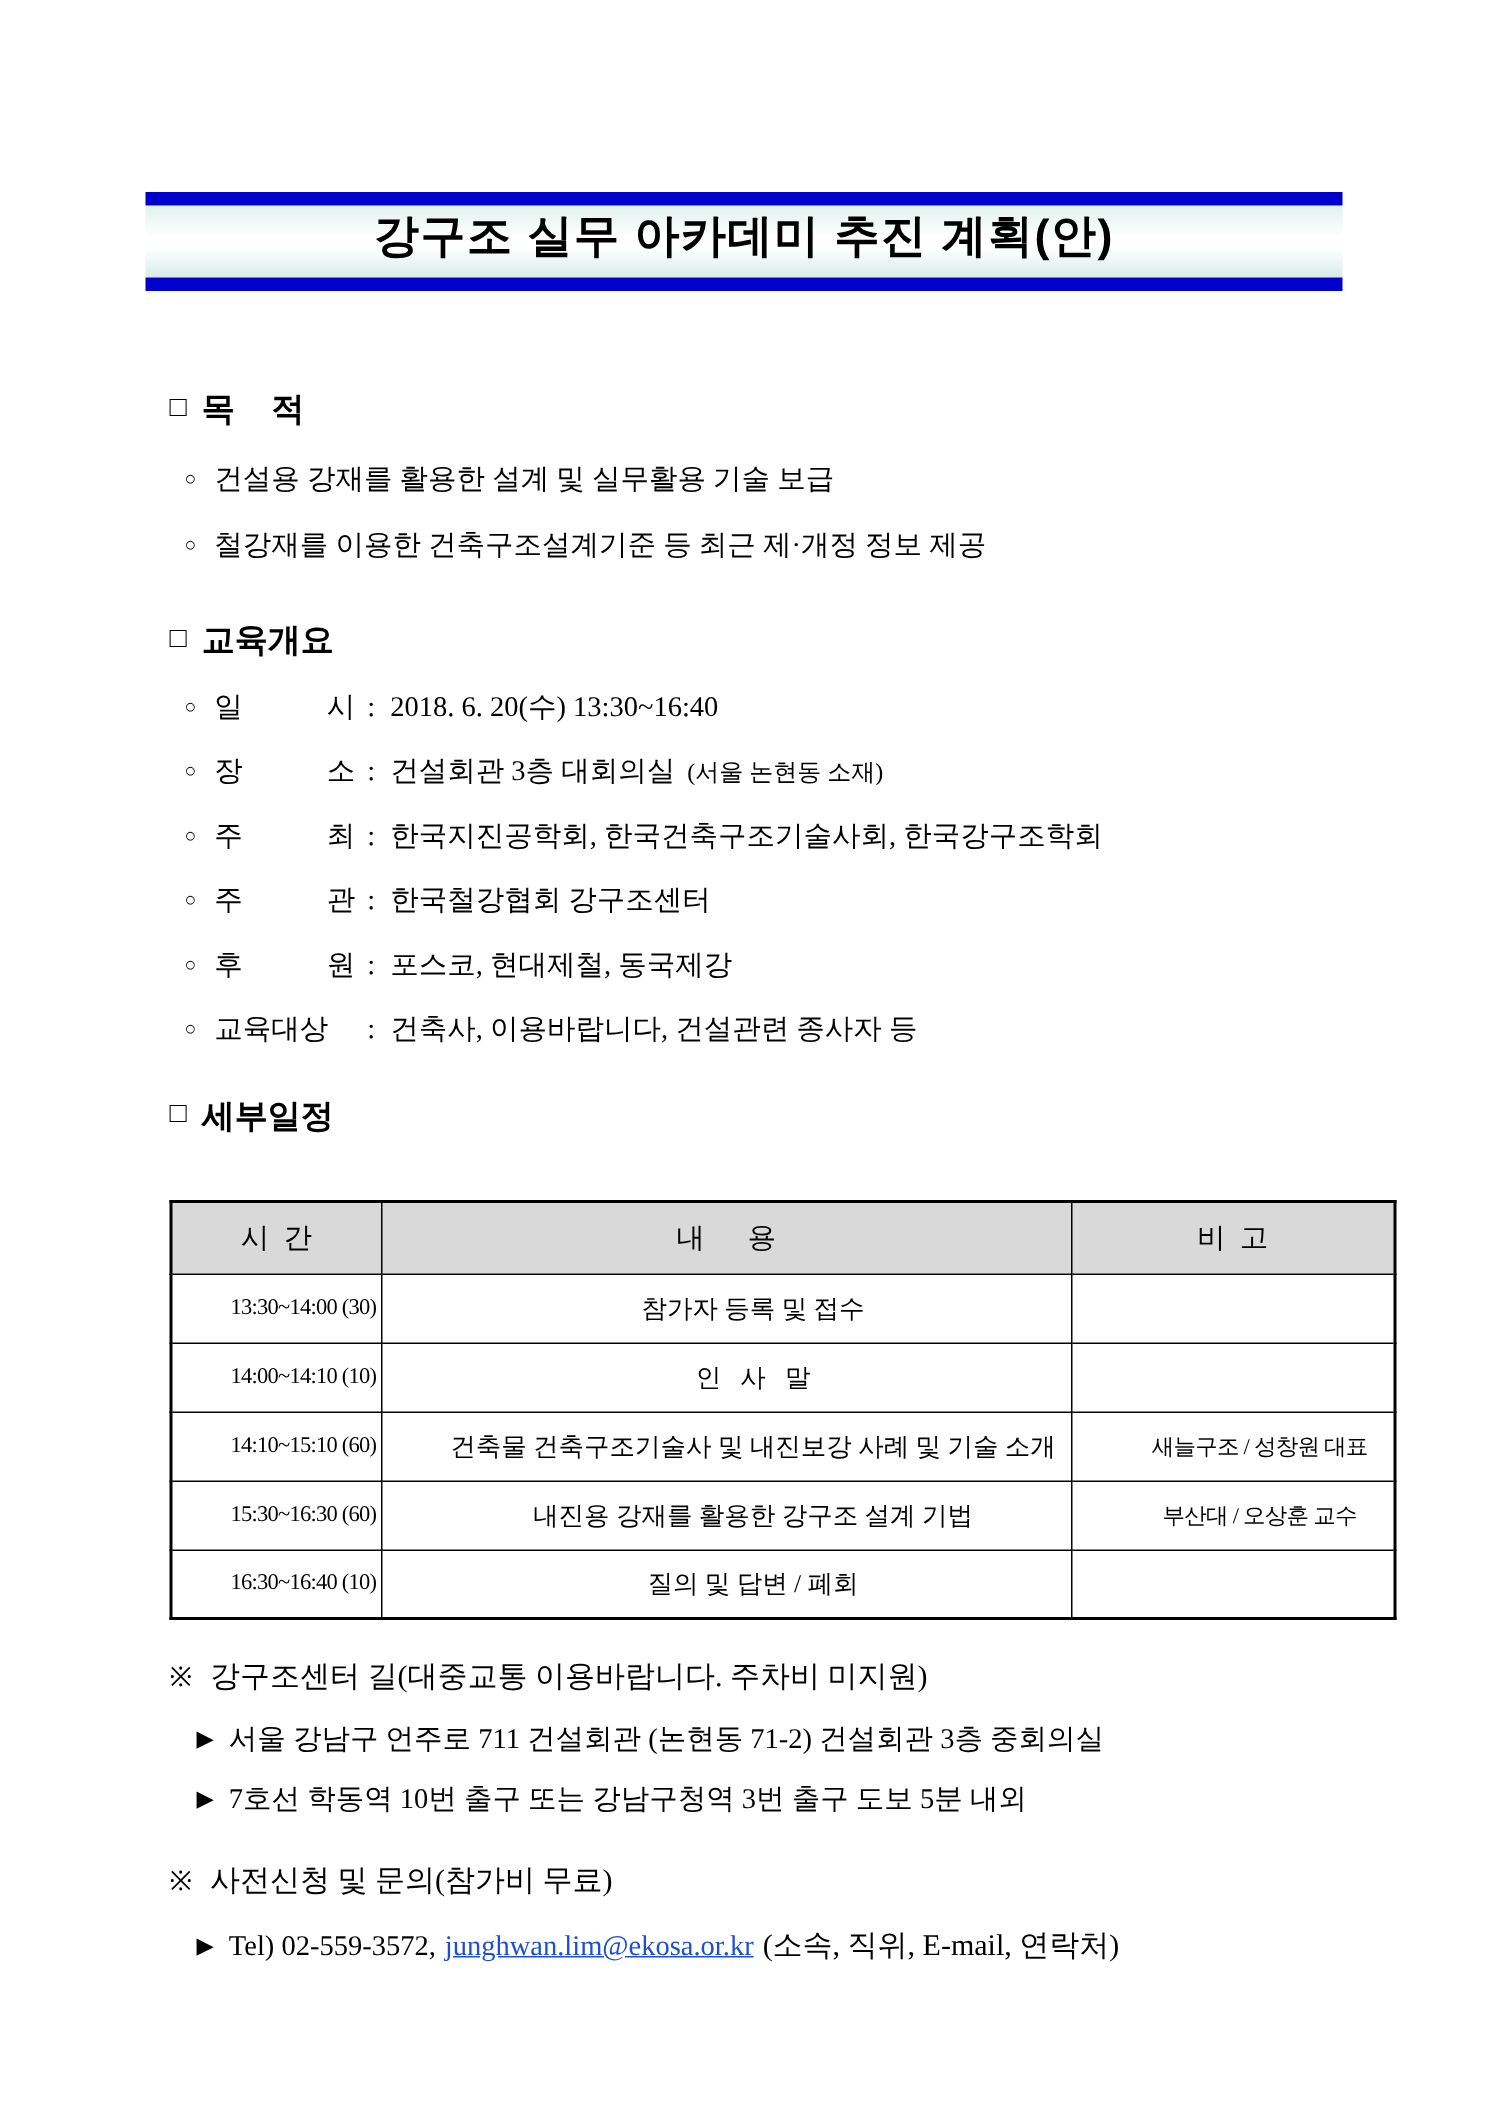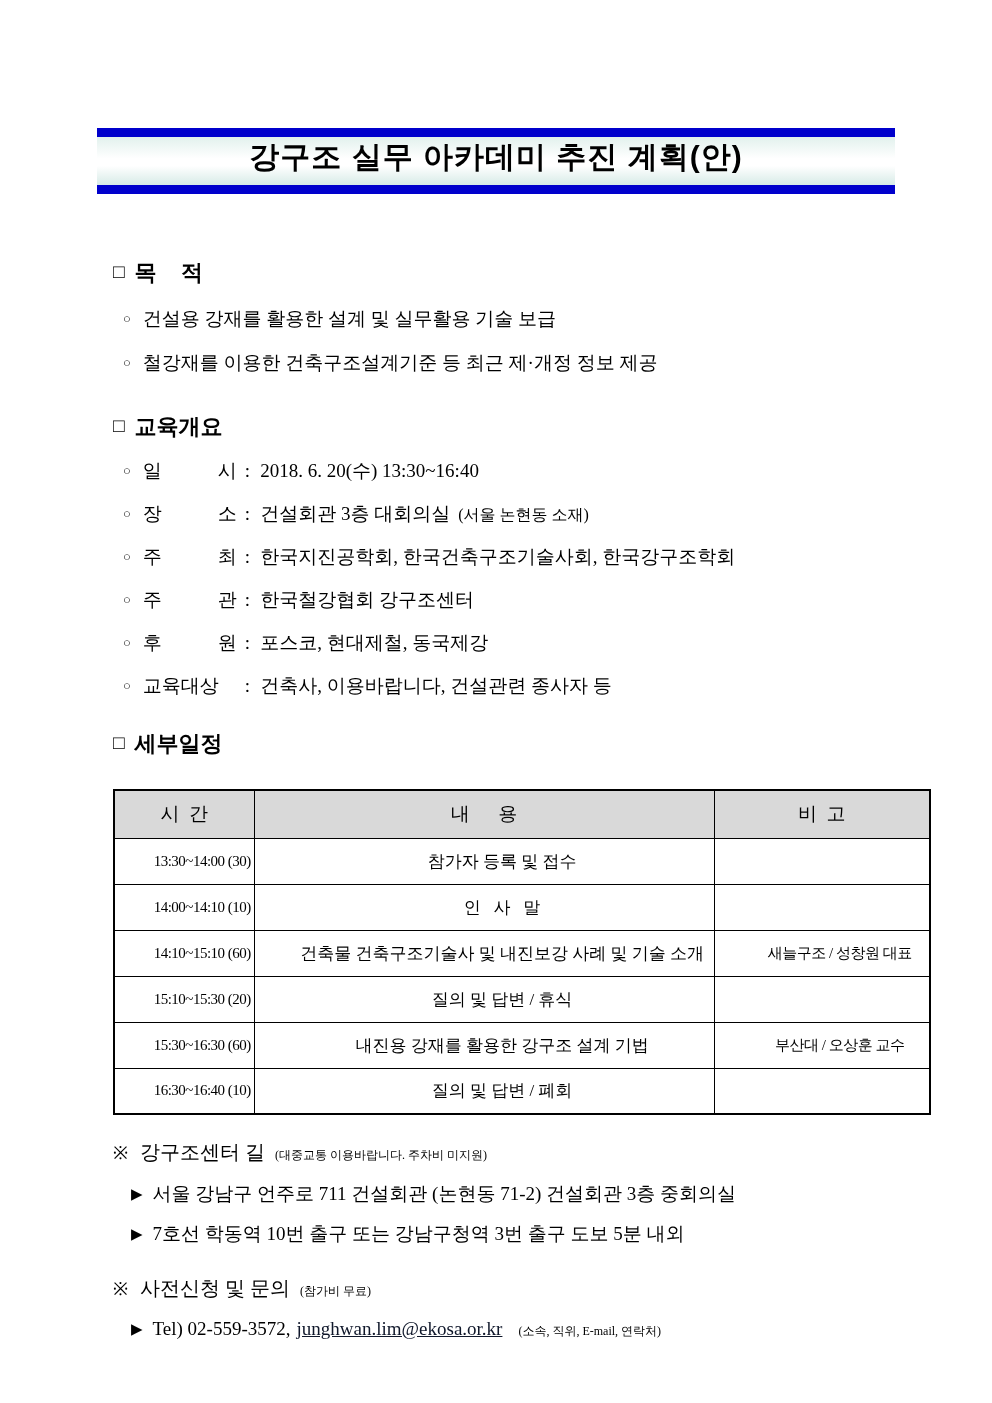--- a/index.html
+++ b/index.html
@@ -104,44 +104,44 @@
   td.c-rem  { font-size: 15px; letter-spacing: -0.5px; }
 
   
   .note-heading {
     padding-left: 16px;
     font-size: 20px;
     display: flex;
     align-items: baseline;
   }
   .ref-mark { font-size: 18px; margin-right: 12px; }
-  .small-note { font-size: 12px; margin-left: 10px; }
+  .small-note { font-size: 20px; }
   .arrow-line {
     padding-left: 34px;
     font-size: 19px;
     display: flex;
     align-items: baseline;
   }
   .arrow { font-size: 15px; margin-right: 10px; position: relative; top: -1px; }
   a.email {
-    color: #0f172a;
+    color: #1d4ed8;
     text-decoration: underline;
     cursor: pointer;
     margin: 0 6px;
   }
 
   
   .mt-purpose-h   { margin-top: 64px; }
   .mt-purpose-b1  { margin-top: 18px; }
   .mt-purpose-b2  { margin-top: 18px; }
   .mt-overview-h  { margin-top: 36px; }
   .mt-overview-l  { margin-top: 16px; }
   .ov-item + .ov-item { margin-top: 17px; }
   .mt-schedule-h  { margin-top: 30px; }
-  .mt-table       { margin-top: 30px; border-radius: 23px; }
+  .mt-table       { margin-top: 41px; border-radius: 23px; }
   .mt-directions  { margin-top: 24px; }
   .mt-dir-a1      { margin-top: 15px; }
   .mt-dir-a2      { margin-top: 14px; }
   .mt-contact     { margin-top: 28px; }
   .mt-tel         { margin-top: 16px; }
 </style>
 </head>
 <body>
 
 <div class="page">
@@ -234,25 +234,20 @@
           <td class="c-time">14:00~14:10 (10)</td>
           <td class="c-cont">인   사   말</td>
           <td class="c-rem"></td>
         </tr>
         <tr>
           <td class="c-time">14:10~15:10 (60)</td>
           <td class="c-cont">건축물 건축구조기술사 및 내진보강 사례 및 기술 소개</td>
           <td class="c-rem">새늘구조 / 성창원 대표</td>
         </tr>
         <tr>
-          <td class="c-time">15:10~15:30 (20)</td>
-          <td class="c-cont">질의 및 답변 / 휴식</td>
-          <td class="c-rem"></td>
-        </tr>
-        <tr>
           <td class="c-time">15:30~16:30 (60)</td>
           <td class="c-cont">내진용 강재를 활용한 강구조 설계 기법</td>
           <td class="c-rem">부산대 / 오상훈 교수</td>
         </tr>
         <tr>
           <td class="c-time">16:30~16:40 (10)</td>
           <td class="c-cont">질의 및 답변 / 폐회</td>
           <td class="c-rem"></td>
         </tr>
       </tbody>

